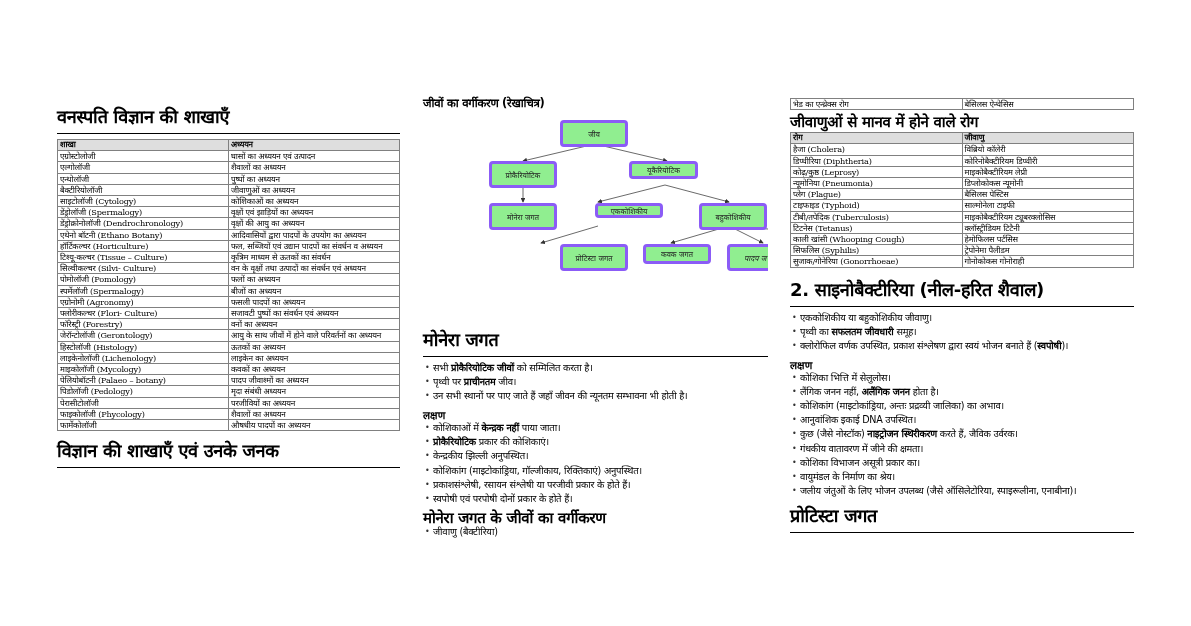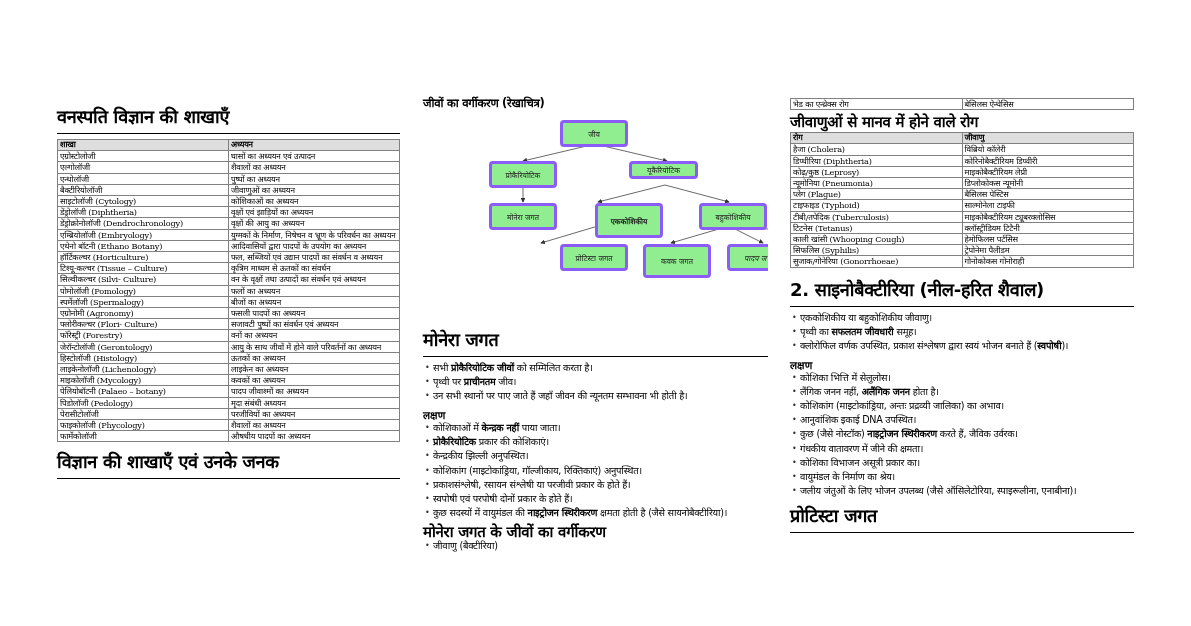--- a/index.html
+++ b/index.html
@@ -101,30 +101,26 @@
         </tr>
         <tr>
           <td>बैक्टीरियोलॉजी</td>
           <td>जीवाणुओं का अध्ययन</td>
         </tr>
         <tr>
           <td>साइटोलॉजी (Cytology)</td>
           <td>कोशिकाओं का अध्ययन</td>
         </tr>
         <tr>
-          <td>डेंड्रोलॉजी (Diphtheria)</td>
+          <td>डेंड्रोलॉजी (Spermalogy)</td>
           <td>वृक्षों एवं झाड़ियों का अध्ययन</td>
         </tr>
         <tr>
           <td>डेंड्रोक्रोनोलॉजी (Dendrochronology)</td>
           <td>वृक्षों की आयु का अध्ययन</td>
-        </tr>
-        <tr>
-          <td>एम्ब्रियोलॉजी (Embryology)</td>
-          <td>युग्मकों के निर्माण, निषेचन व भ्रूण के परिवर्धन का अध्ययन</td>
         </tr>
         <tr>
           <td>एथेनो बॉटनी (Ethano Botany)</td>
           <td>आदिवासियों द्वारा पादपों के उपयोग का अध्ययन</td>
         </tr>
         <tr>
           <td>हॉर्टिकल्चर (Horticulture)</td>
           <td>फल, सब्जियों एवं उद्यान पादपों का संवर्धन व अध्ययन</td>
         </tr>
         <tr>
@@ -214,42 +210,41 @@
         <line x1="175" y1="111" x2="118" y2="128" marker-end="url(#arr)"></line>
         <line x1="306" y1="111" x2="248" y2="128" marker-end="url(#arr)"></line>
         <line x1="306" y1="111" x2="340" y2="128" marker-end="url(#arr)"></line>
         <line x1="306" y1="111" x2="345" y2="114"></line>
       </g>
     </svg>
     <div class="node" style="left:137px;top:5px;width:68px;height:27px;">जीव</div>
     <div class="node" style="left:66px;top:46px;width:68px;height:27px;">प्रोकैरियोटिक</div>
     <div class="node" style="left:206px;top:46px;width:69px;height:18px;">यूकैरियोटिक</div>
     <div class="node" style="left:66px;top:88px;width:68px;height:27px;">मोनेरा जगत</div>
-    <div class="node" style="left:172px;top:88px;width:68px;height:35px;font-weight:bold;">एककोशिकीय</div>
+    <div class="node" style="left:172px;top:88px;width:68px;height:15px;">एककोशिकीय</div>
     <div class="node" style="left:276px;top:88px;width:68px;height:27px;">बहुकोशिकीय</div>
     <div class="node" style="left:137px;top:129px;width:68px;height:27px;">प्रोटिस्टा जगत</div>
-    <div class="node" style="left:220px;top:129px;width:68px;height:34px;text-align:right;">कवक जगत</div>
+    <div class="node" style="left:220px;top:129px;width:68px;height:20px;text-align:right;">कवक जगत</div>
     <div class="node" style="left:304px;top:129px;width:68px;height:27px;justify-content:flex-start;padding-left:14px;font-style:italic;">पादप ज</div>
   </div>
 
   <h2 class="sec" style="margin-top:51px;">मोनेरा जगत</h2>
   <ul class="bl" id="monera-list">
       <li><span>सभी </span><b>प्रोकैरियोटिक जीवों</b><span> को सम्मिलित करता है।</span></li>
       <li><span>पृथ्वी पर </span><b>प्राचीनतम</b><span> जीव।</span></li>
       <li><span>उन सभी स्थानों पर पाए जाते हैं जहाँ जीवन की न्यूनतम सम्भावना भी होती है।</span></li>
     </ul>
   <h4 class="mini">लक्षण</h4>
   <ul class="bl" id="monera-features">
       <li><span>कोशिकाओं में </span><b>केन्द्रक नहीं</b><span> पाया जाता।</span></li>
       <li><b>प्रोकैरियोटिक</b><span> प्रकार की कोशिकाएं।</span></li>
       <li><span>केन्द्रकीय झिल्ली अनुपस्थित।</span></li>
       <li><span>कोशिकांग (माइटोकांड्रिया, गॉल्जीकाय, रिक्तिकाएं) अनुपस्थित।</span></li>
       <li><span>प्रकाशसंश्लेषी, रसायन संश्लेषी या परजीवी प्रकार के होते हैं।</span></li>
       <li><span>स्वपोषी एवं परपोषी दोनों प्रकार के होते हैं।</span></li>
-      <li><span>कुछ सदस्यों में वायुमंडल की </span><b>नाइट्रोजन स्थिरीकरण</b><span> क्षमता होती है (जैसे सायनोबैक्टीरिया)।</span></li>
     </ul>
   <h3 class="sub" style="margin-top:6px;font-size:15px;">मोनेरा जगत के जीवों का वर्गीकरण</h3>
   <ul class="bl" id="monera-class">
       <li><span>जीवाणु (बैक्टीरिया)</span></li>
     </ul>
 </div>
 
 <div class="col" id="col3">
   <table class="t" style="margin-top:82px;">
     <tbody>

